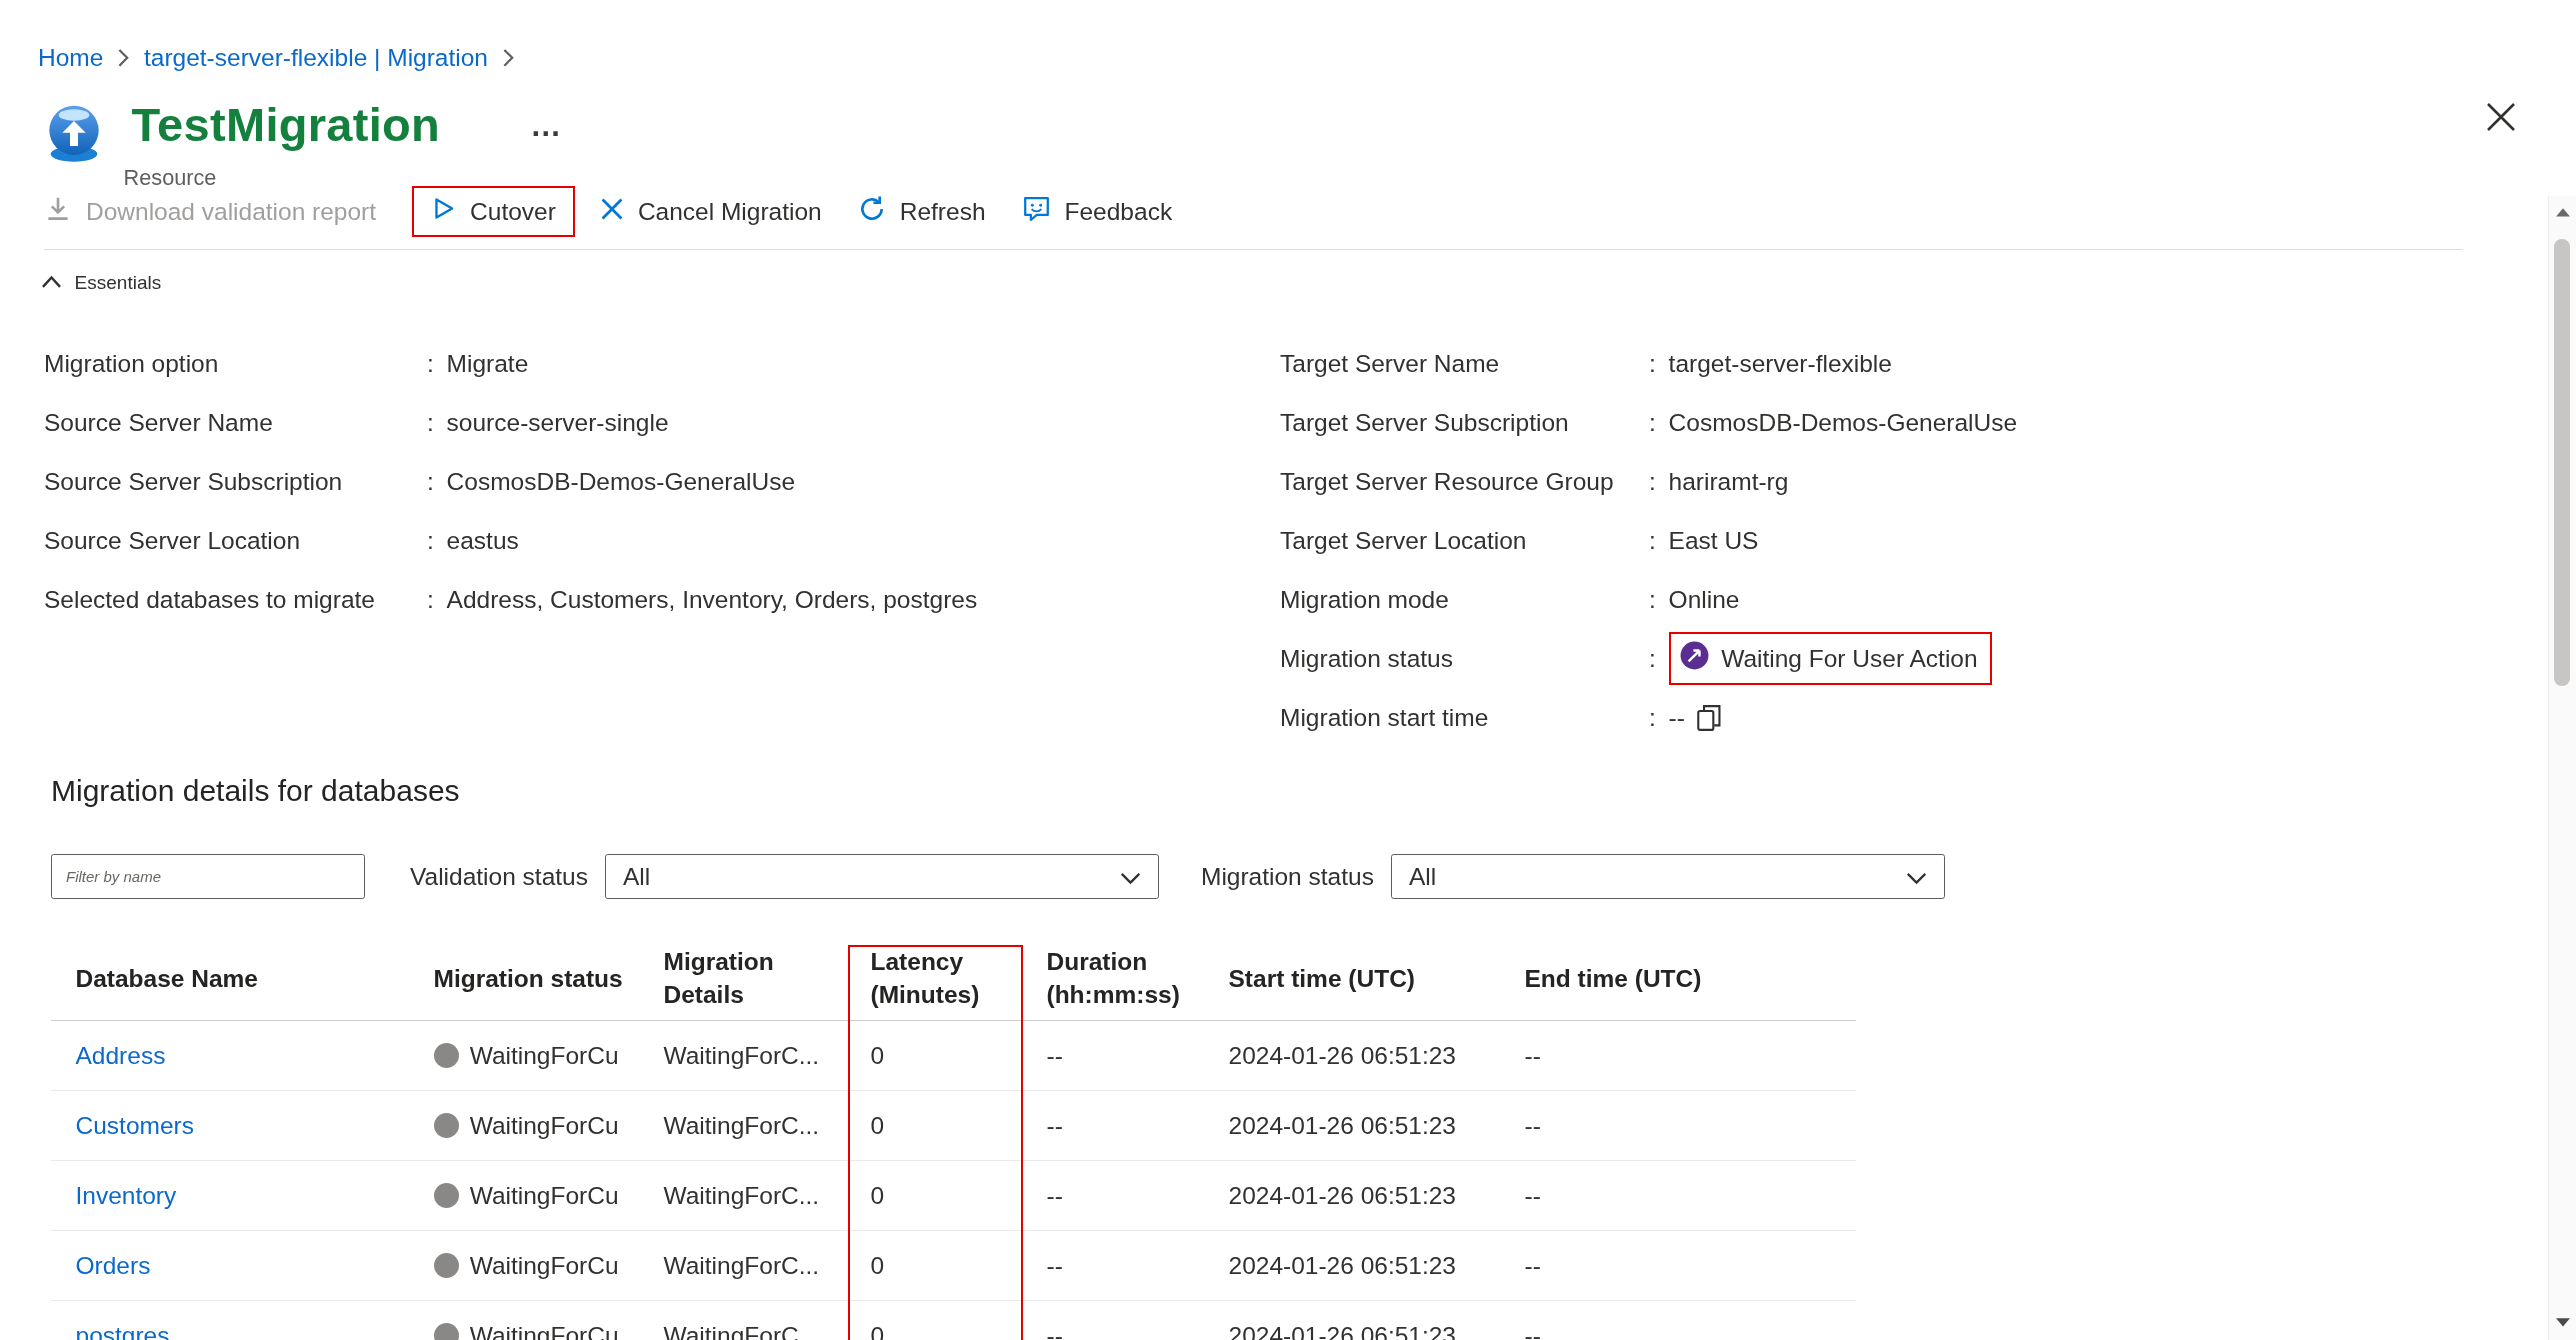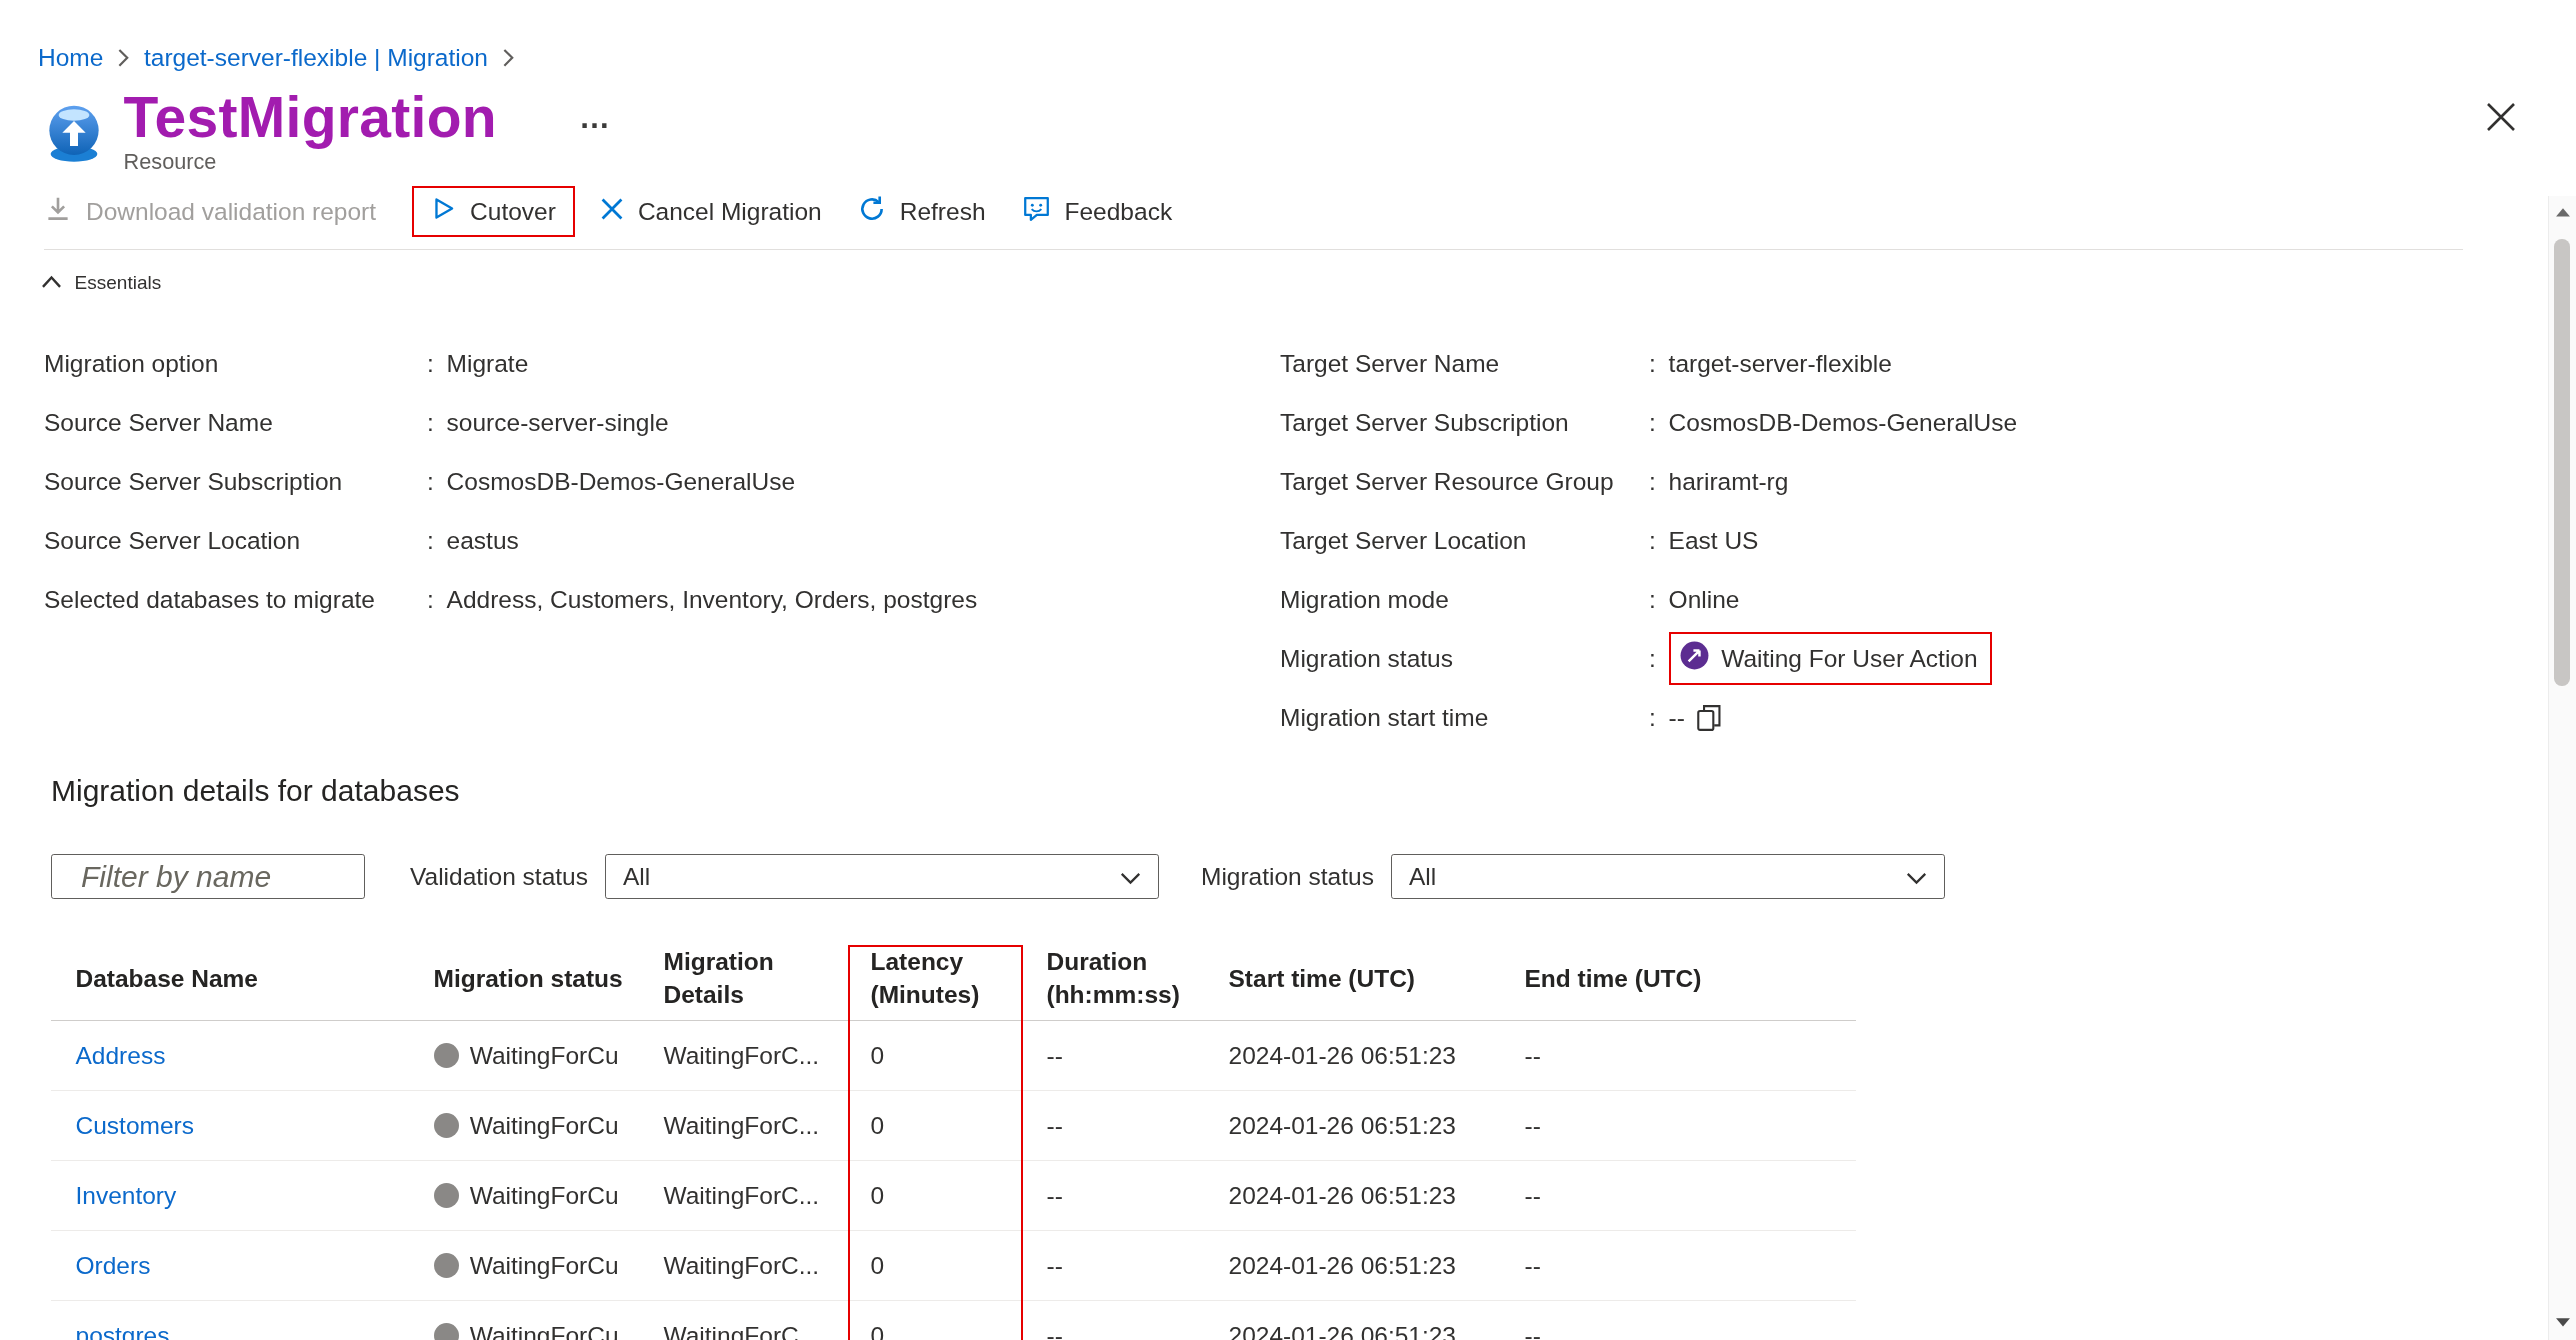--- a/index.html
+++ b/index.html
@@ -12,21 +12,21 @@
   
   .breadcrumb{position:absolute;top:44px;left:38px;display:flex;align-items:center;gap:14px;font-size:24.5px;}
   .breadcrumb a{color:#0b69cb;text-decoration:none;cursor:pointer;}
   .crumb-sep{display:flex;align-items:center;}
 
   
   .titlebar{position:absolute;top:92px;left:44px;display:flex;align-items:flex-start;}
   .app-icon{width:60px;height:60px;margin-top:11.2px;flex:none;}
   .title-col{margin-left:19.6px;}
   .title-row{display:flex;align-items:center;}
-  .page-title{font-size:57px;font-weight:700;color:#a21caf;letter-spacing:0.3px;margin:0;line-height:50px;}
+  .page-title{font-size:47px;font-weight:700;color:#15803d;letter-spacing:0.3px;margin:8px;line-height:50px;}
   .more-btn{margin-left:82px;font-size:31px;color:#3b3a39;font-weight:700;letter-spacing:2.8px;cursor:pointer;line-height:21px;}
   .subtitle{font-size:21.7px;color:#605e5c;margin-top:7px;}
   .close-btn{position:absolute;top:99px;right:57px;width:36px;height:36px;cursor:pointer;display:flex;align-items:center;justify-content:center;background:none;border:none;padding:0;}
 
   
   .toolbar{position:absolute;top:180px;left:44px;height:63px;display:flex;align-items:center;font-size:24.5px;}
   .tb{display:flex;align-items:center;gap:14px;cursor:pointer;white-space:nowrap;}
   .tb svg{flex:none;}
   .tb-download{color:#a19f9d;margin-right:36px;}
   .tb-cutover{border:2.8px solid #e60000;padding:8.4px 17px;margin-right:25px;color:#323130;}
@@ -44,21 +44,21 @@
   .ess-left .ess-lab{width:383px;flex:none;}
   .ess-right .ess-lab{width:369px;flex:none;}
   .ess-colon{flex:none;width:19.6px;}
   .ess-colon::before{content:":";}
   .status-box{display:inline-flex;align-items:center;gap:11.2px;border:2.8px solid #e60000;padding:5.6px 12.6px 5.6px 8.4px;}
   .copy-btn{margin-left:11.2px;display:inline-flex;cursor:pointer;}
 
   
   .details-heading{position:absolute;top:774px;left:51px;font-size:30px;font-weight:400;color:#252423;}
   .filters{position:absolute;top:854px;left:51px;display:flex;align-items:center;font-size:24.5px;}
-  .filter-input{width:314px;height:45px;border:1.4px solid #605e5c;border-radius:2.8px;padding:0 29px;font-size:30px;font-family:inherit;color:#323130;box-sizing:border-box;background:#fff;}
+  .filter-input{width:314px;height:45px;border:1.4px solid #605e5c;border-radius:2.8px;padding:0 14px;font-size:15px;font-family:inherit;color:#323130;box-sizing:border-box;background:#fff;}
   .filter-input::placeholder{font-style:italic;color:#69675f;}
   .flabel1{margin-left:45px;}
   .flabel2{margin-left:42px;}
   .dropdown{margin-left:17px;width:554px;height:45px;border:1.4px solid #605e5c;border-radius:2.8px;display:flex;align-items:center;justify-content:space-between;padding:0 17px;box-sizing:border-box;cursor:pointer;background:#fff;}
 
   
   .dbtable{position:absolute;top:936px;left:51px;width:1805px;--cols:358px 230px 207px 176px 182px 296px 356px;}
   .thead{display:grid;grid-template-columns:var(--cols);min-height:84px;align-items:center;border-bottom:1.4px solid #cfcdcb;font-weight:700;font-size:24.5px;line-height:33px;color:#252423;}
   .thead>div{padding-left:24.5px;}
   .trow{display:grid;grid-template-columns:var(--cols);height:69px;align-items:center;border-bottom:1.4px solid #edebe9;font-size:24.5px;}

